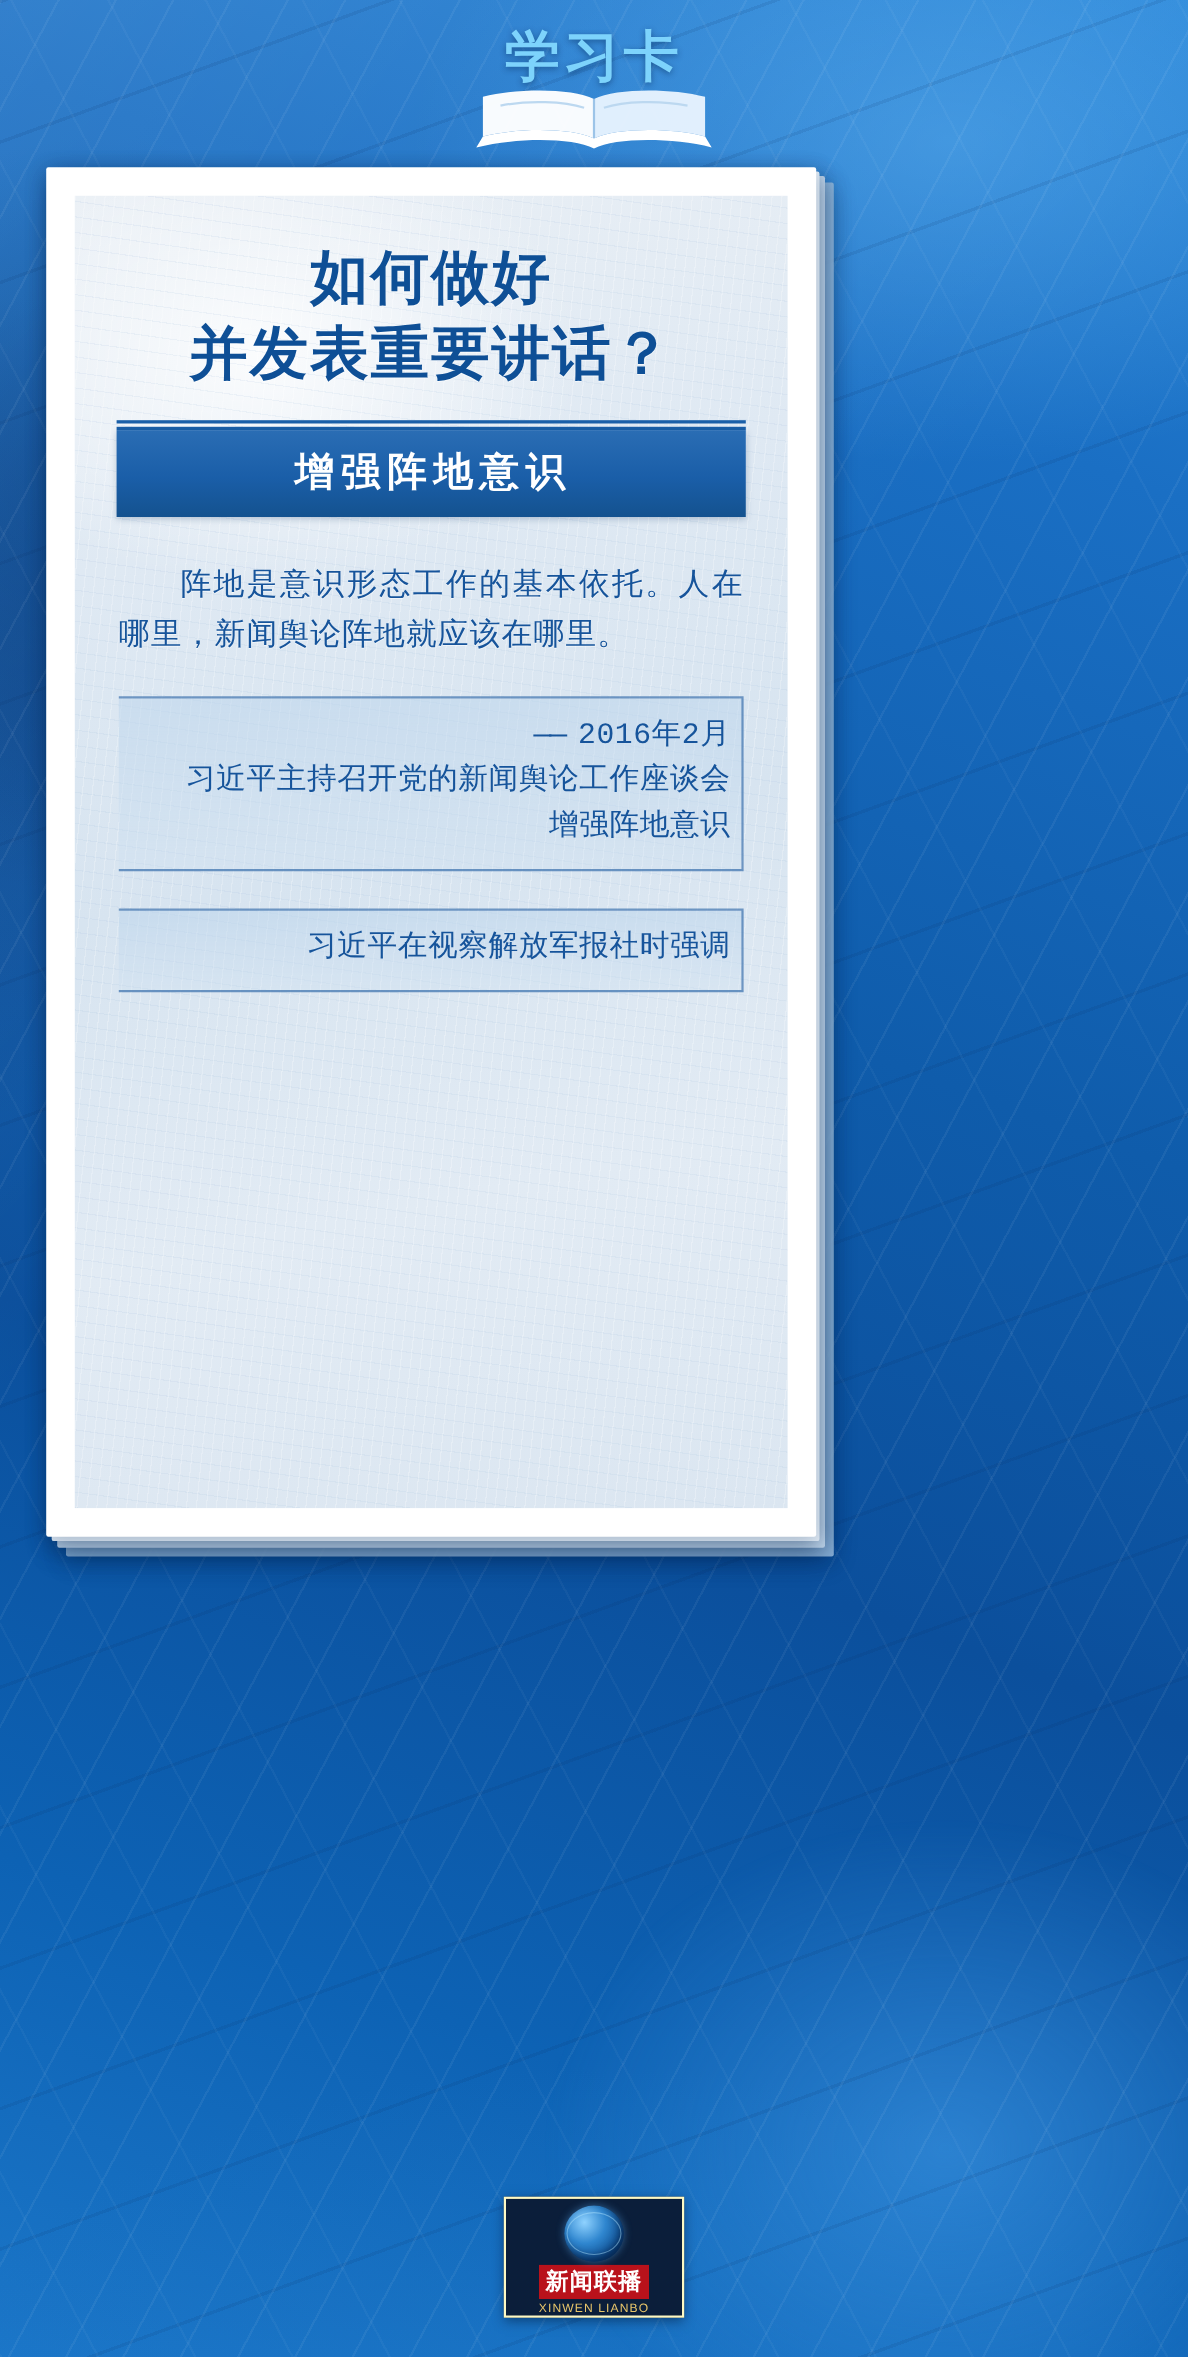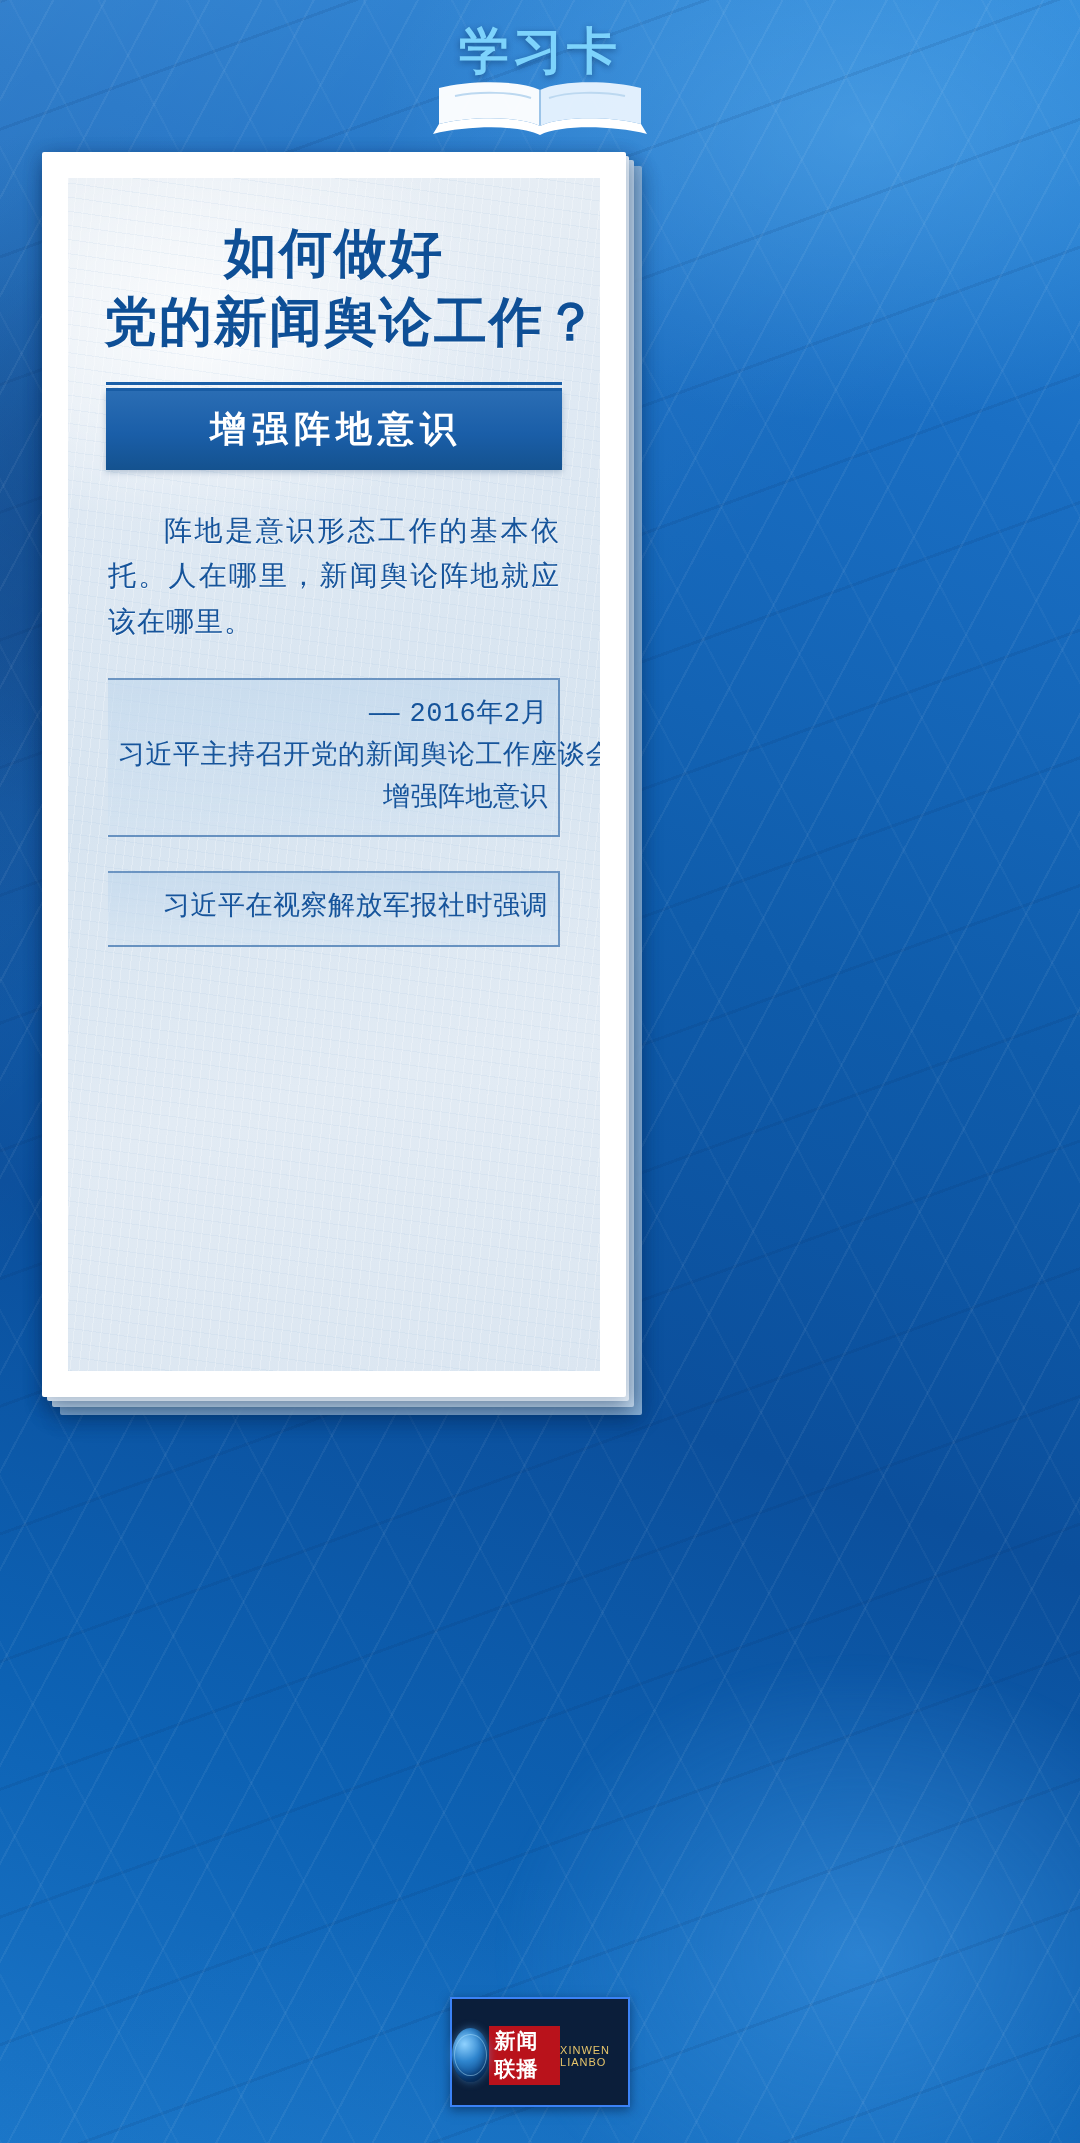--- a/index.html
+++ b/index.html
@@ -76,21 +76,21 @@
   }
   .book-icon {
     margin-top: 2px;
   }
 
   
   .card-stack {
     position: absolute;
     left: 42px;
     top: 152px;
-    width: 584px;
+    width: 700px;
     height: 1245px;
     z-index: 4;
   }
   .card-shadow {
     position: absolute;
     background: #cfe0f0;
     border-radius: 2px;
     box-shadow: 0 6px 22px rgba(4,35,75,0.35);
   }
   .card-shadow.s1 { left: 18px; top: 14px; right: -16px; bottom: -18px; background: #9dc0e0; opacity: .85;}
@@ -199,26 +199,26 @@
 
   
   .footer {
     position: absolute;
     bottom: 36px; left: 0; right: 0;
     display: flex;
     justify-content: center;
     z-index: 6;
   }
   .badge {
-    width: 180px;
+    width: 164px;
     height: 110px;
     background: #0b1e3a;
-    border: 2px solid #3b82f6;
+    border: 2px solid #fef9c3;
     display: flex;
-    flex-direction: row;
+    flex-direction: column;
     align-items: center;
     justify-content: flex-start;
     padding-top: 4px;
     box-shadow: 0 3px 10px rgba(0,20,50,0.5);
   }
   .globe {
     width: 54px; height: 54px;
     border-radius: 50%;
     background:
       radial-gradient(circle at 34% 30%, #8fd2ff 0%, #2f86cf 38%, #0f4f92 72%, #06305f 100%);
@@ -276,21 +276,21 @@
   <div class="card-shadow s1"></div>
   <div class="card-shadow s2"></div>
   <div class="card-shadow s3"></div>
 
   <div class="card">
     <div class="card-inner">
       <div class="content">
 
         <div class="title-block">
           <span class="title-line">如何做好</span>
-          <span class="title-line">党的新闻舆论工作？</span>
+          <span class="title-line">并发表重要讲话？</span>
         </div>
 
         <div class="double-rule"></div>
         <div class="banner">增强阵地意识</div>
 
         <div class="quote q1">阵地是意识形态工作的基本依托。人在哪里，新闻舆论阵地就应该在哪里。</div>
         <div class="source">
           <div class="date">2016年2月</div>
           <div>习近平主持召开党的新闻舆论工作座谈会</div>
           <div>增强阵地意识</div>

